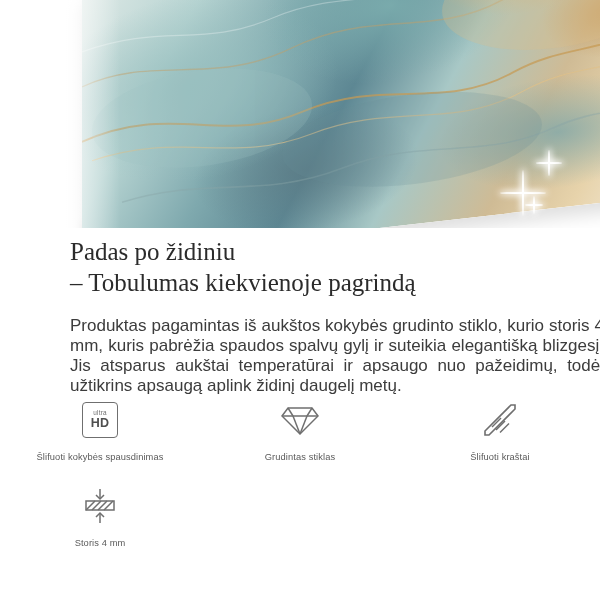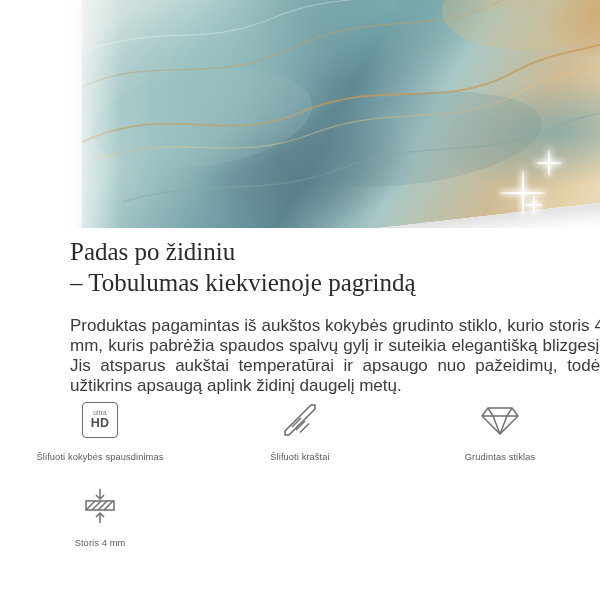--- a/index.html
+++ b/index.html
@@ -226,42 +226,42 @@
           <span class="ultra">ultra</span>
           <span class="hd">HD</span>
         </div>
       </div>
       <div class="feature-label">Šlifuoti kokybės spausdinimas</div>
     </div>
 
 
     <div class="feature">
       <div class="feature-icon">
-        <svg width="38" height="34" viewBox="0 0 38 34" fill="none" stroke="#6f6f6f" stroke-width="1.5">
-          <path d="M4 28 L30 2 L34 2 L34 6 L8 32 L4 32 Z" stroke-width="1.6"></path>
-          <line x1="11" y1="24" x2="20" y2="15"></line>
-          <line x1="15" y1="27" x2="24" y2="18"></line>
-          <line x1="19" y1="29.5" x2="28" y2="20.5"></line>
-        </svg>
-      </div>
-      <div class="feature-label">Šlifuoti kraštai</div>
-    </div>
-
-    <div class="feature">
-      <div class="feature-icon">
         <svg width="40" height="36" viewBox="0 0 40 36" fill="none" stroke="#6f6f6f" stroke-width="1.5">
           <path d="M8 6 H32 L38 14 L20 32 L2 14 Z"></path>
           <line x1="2" y1="14" x2="38" y2="14"></line>
           <line x1="8" y1="6" x2="13" y2="14"></line>
           <line x1="32" y1="6" x2="27" y2="14"></line>
           <line x1="13" y1="14" x2="20" y2="32"></line>
           <line x1="27" y1="14" x2="20" y2="32"></line>
         </svg>
       </div>
       <div class="feature-label">Grudintas stiklas</div>
+    </div>
+
+    <div class="feature">
+      <div class="feature-icon">
+        <svg width="38" height="34" viewBox="0 0 38 34" fill="none" stroke="#6f6f6f" stroke-width="1.5">
+          <path d="M4 28 L30 2 L34 2 L34 6 L8 32 L4 32 Z" stroke-width="1.6"></path>
+          <line x1="11" y1="24" x2="20" y2="15"></line>
+          <line x1="15" y1="27" x2="24" y2="18"></line>
+          <line x1="19" y1="29.5" x2="28" y2="20.5"></line>
+        </svg>
+      </div>
+      <div class="feature-label">Šlifuoti kraštai</div>
     </div>
 
     <div class="feature">
       <div class="feature-icon">
         <svg width="40" height="38" viewBox="0 0 40 38" fill="none" stroke="#6f6f6f" stroke-width="1.5">
           <line x1="20" y1="2" x2="20" y2="11"></line>
           <polyline points="16,8 20,12 24,8"></polyline>
           <rect x="6" y="14" width="28" height="9"></rect>
           <line x1="6" y1="23" x2="15" y2="14"></line>
           <line x1="12" y1="23" x2="21" y2="14"></line>

